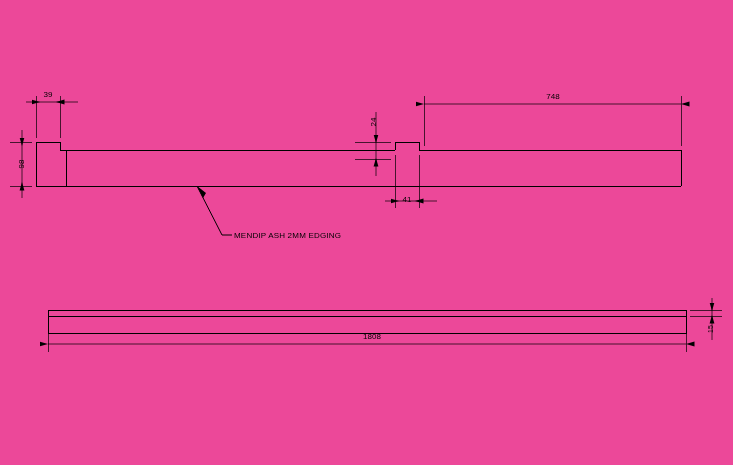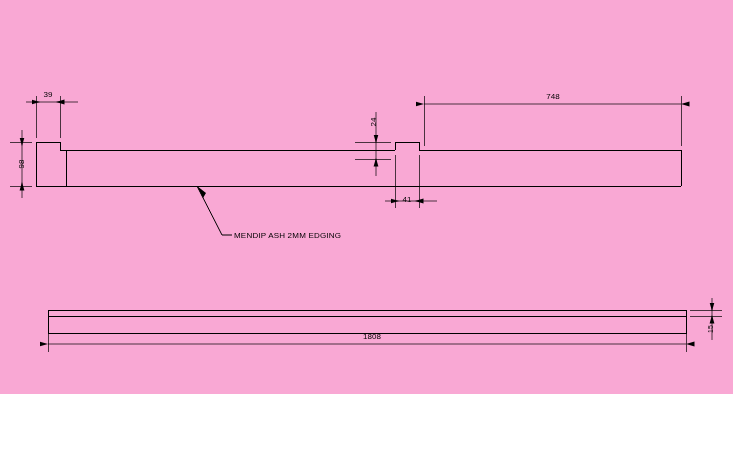--- a/index.html
+++ b/index.html
@@ -6,22 +6,22 @@
     margin: 0;
     padding: 0;
     background: #ffffff;
   }
   body {
     font-family: "Liberation Sans", sans-serif;
   }
   #drawing-root {
     position: relative;
     width: 733px;
-    height: 394px;
-    background: #f9a8d4;
+    height: 465px;
+    background: #ec4899;
     overflow: hidden;
   }
   svg#cad-canvas {
     display: block;
     width: 733px;
     height: 465px;
   }
   .obj-line {
     stroke: #000000;
     stroke-width: 1;

